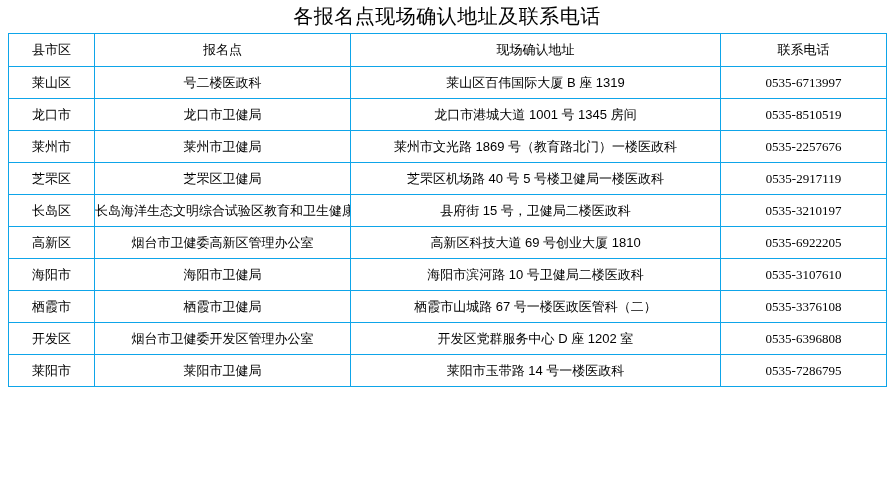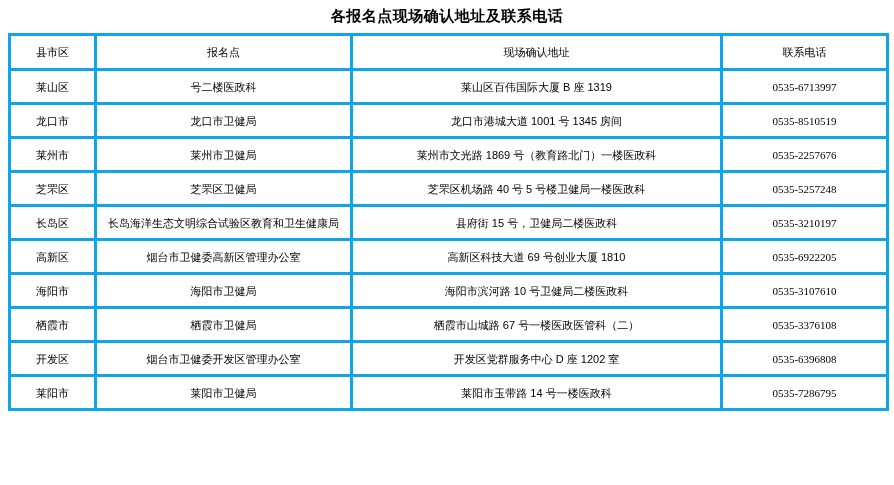--- a/index.html
+++ b/index.html
@@ -15,39 +15,39 @@
     overflow: hidden;
   }
   .page {
     position: relative;
     width: 894px;
     height: 485px;
     box-sizing: border-box;
   }
   .doc-title {
     text-align: center;
-    font-size: 15px;
-    font-weight: bold;
+    font-size: 20px;
+    font-weight: normal;
     letter-spacing: 0.5px;
     padding-top: 6px;
     padding-bottom: 7px;
     line-height: 20px;
   }
   table.data-table {
     border-collapse: collapse;
     margin: 0 8px;
     width: 878px;
     table-layout: fixed;
   }
   table.data-table th,
   table.data-table td {
-    border: 3px solid #0ea5e9;
+    border: 1px solid #0ea5e9;
     text-align: center;
     vertical-align: middle;
-    font-size: 11px;
+    font-size: 13px;
     line-height: 16px;
     height: 29px;
     padding: 1px 0;
     white-space: nowrap;
     overflow: hidden;
   }
   table.data-table th {
     font-weight: normal;
     height: 30px;
   }
@@ -98,21 +98,21 @@
       <tr>
         <td>莱州市</td>
         <td>莱州市卫健局</td>
         <td>莱州市文光路 1869 号（教育路北门）一楼医政科</td>
         <td class="phone-cell">0535-2257676</td>
       </tr>
       <tr>
         <td>芝罘区</td>
         <td>芝罘区卫健局</td>
         <td>芝罘区机场路 40 号 5 号楼卫健局一楼医政科</td>
-        <td class="phone-cell">0535-5257248</td>
+        <td class="phone-cell">0535-2917119</td>
       </tr>
       <tr>
         <td>长岛区</td>
         <td>长岛海洋生态文明综合试验区教育和卫生健康局</td>
         <td>县府街 15 号，卫健局二楼医政科</td>
         <td class="phone-cell">0535-3210197</td>
       </tr>
       <tr>
         <td>高新区</td>
         <td>烟台市卫健委高新区管理办公室</td>

